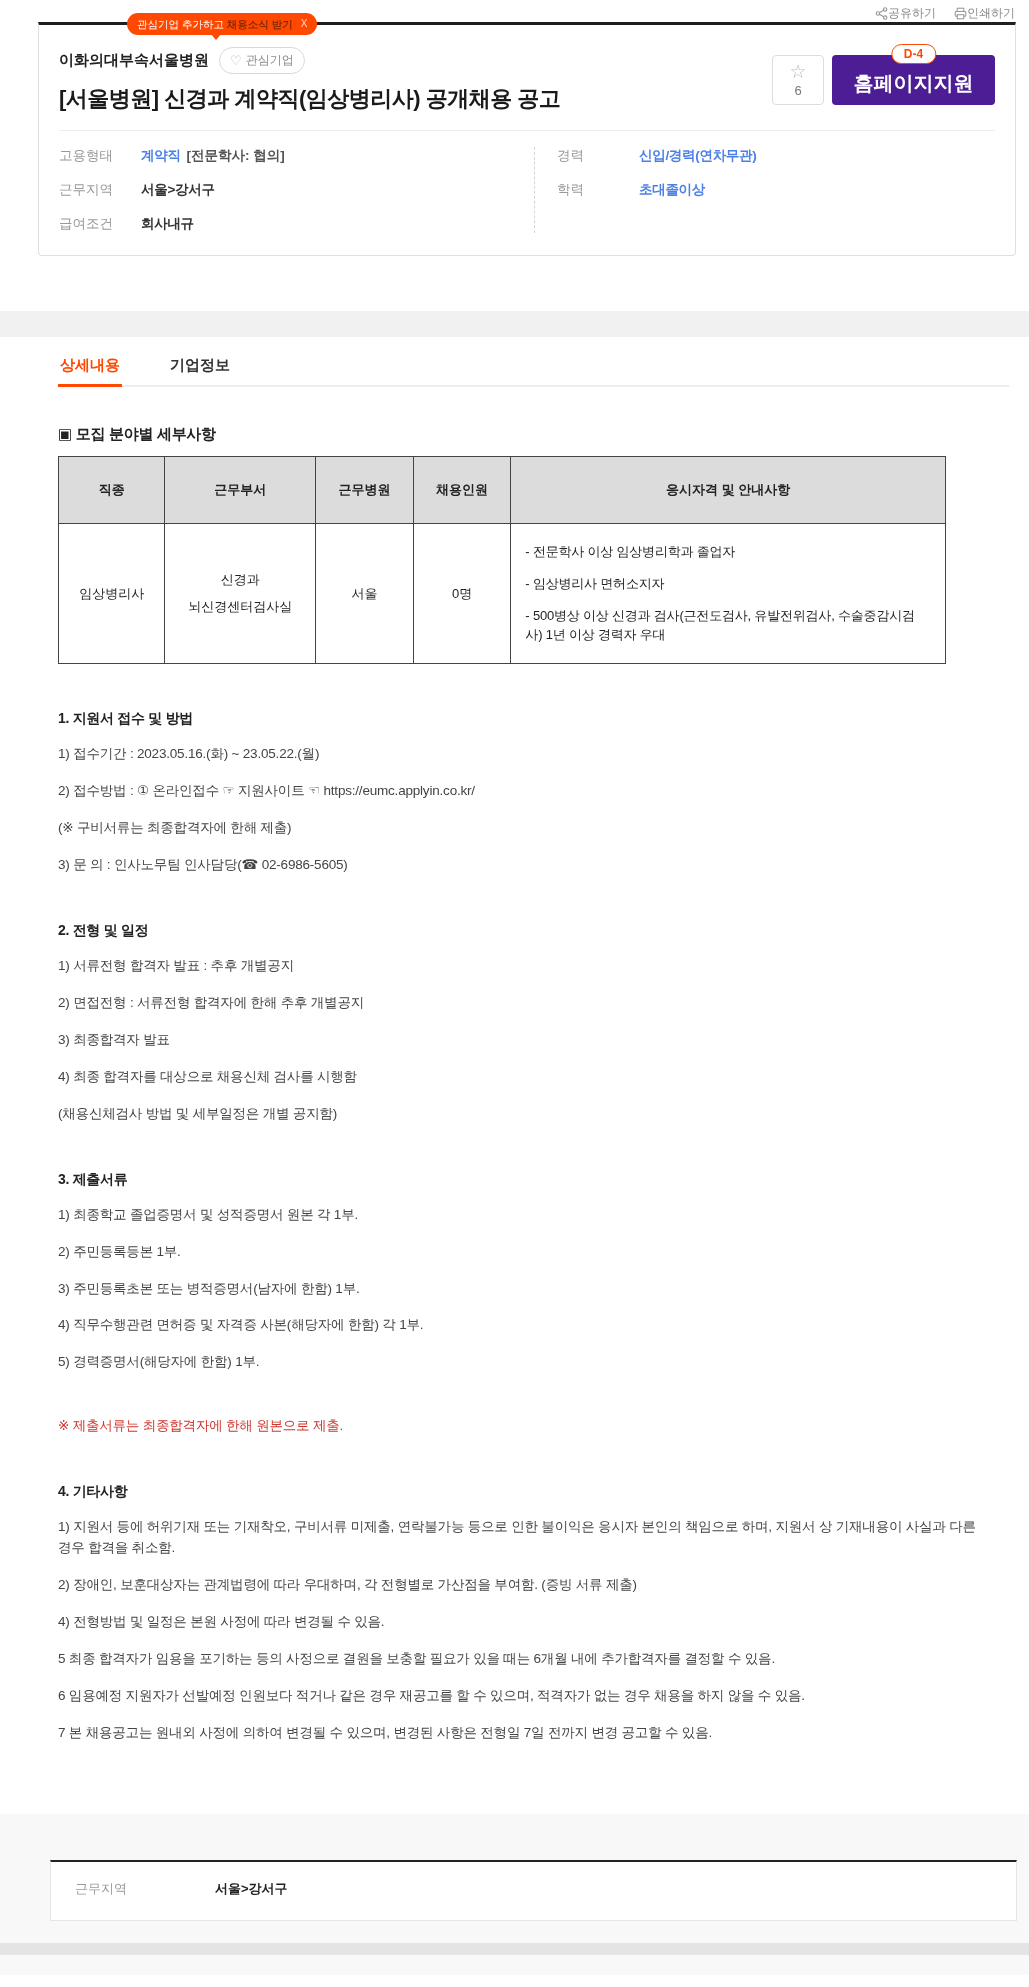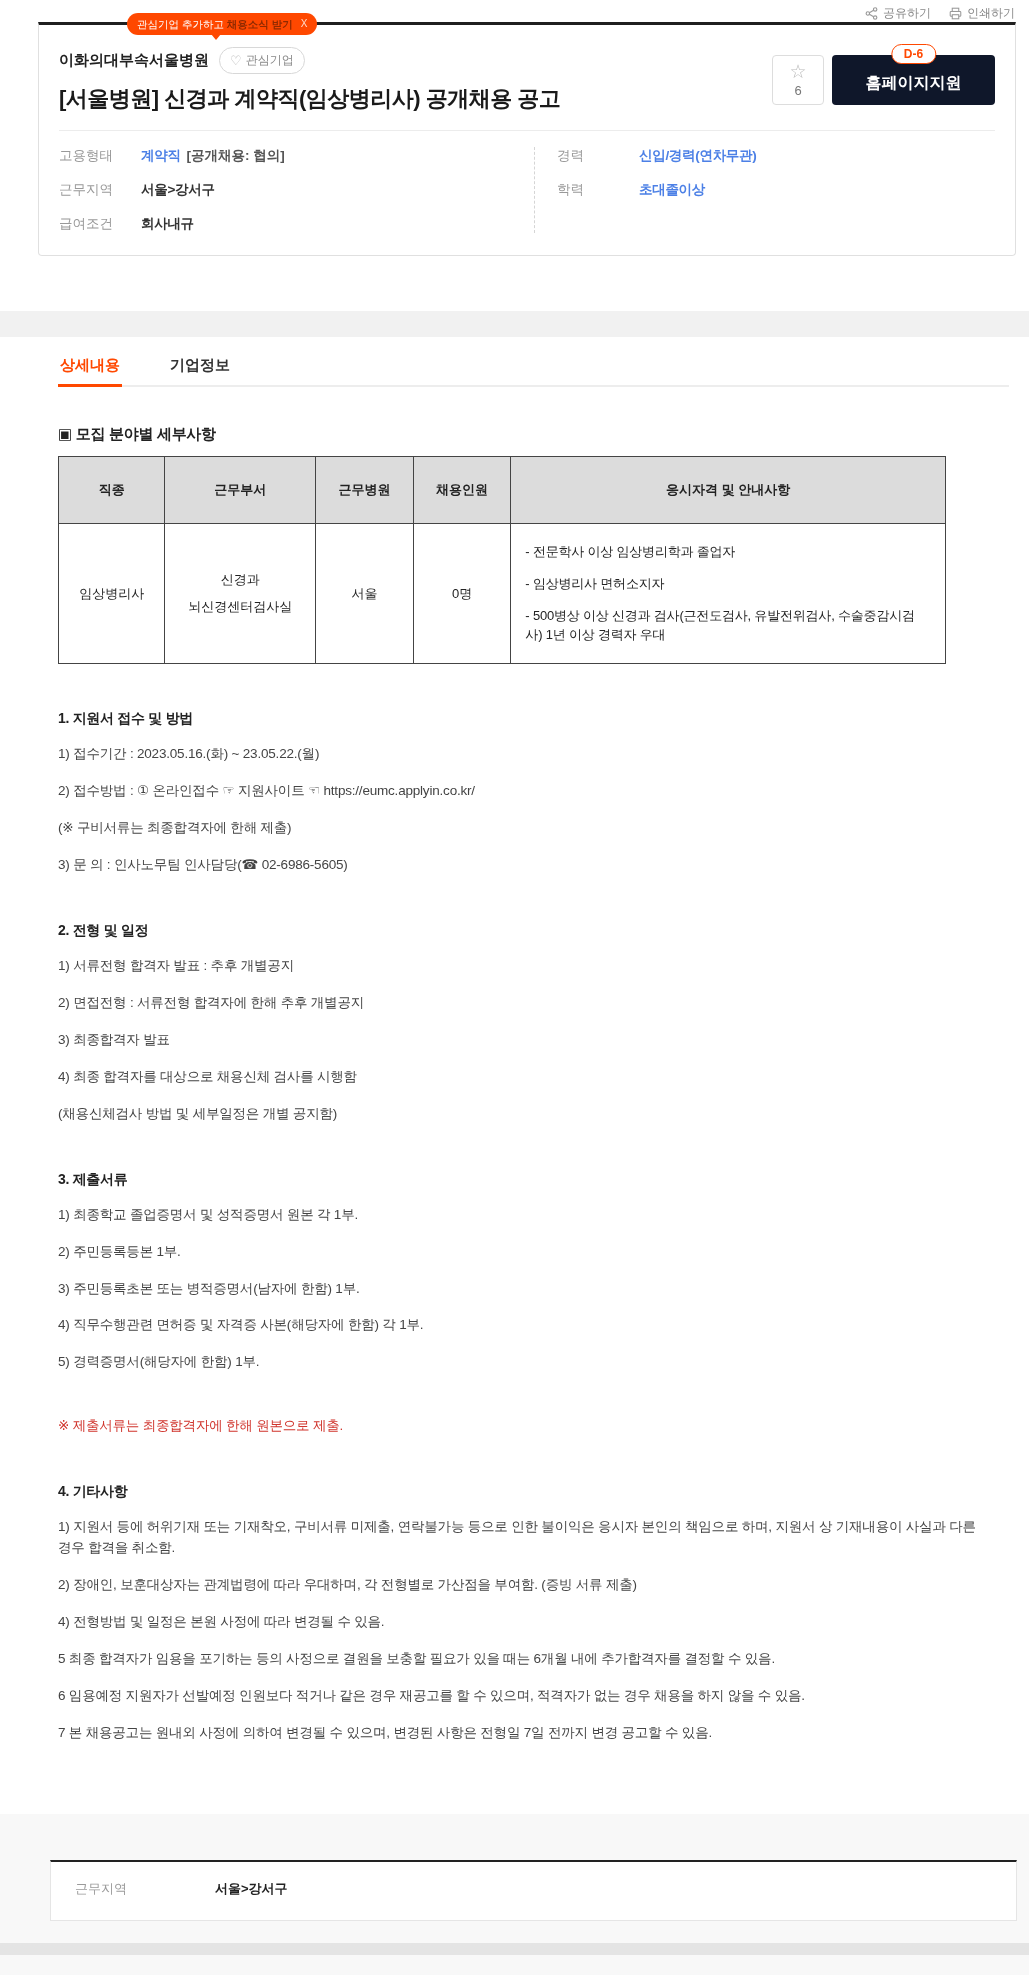--- a/index.html
+++ b/index.html
@@ -4,21 +4,21 @@
 <style>
   * { box-sizing: border-box; margin: 0; padding: 0; }
   html,body { background:#fff; }
   body {
     width: 1029px;
     font-family: "Liberation Sans", "DejaVu Sans", sans-serif;
     color:#333;
   }
   
   .topbar { height:22px; padding:5px 14px 0 0; display:flex; justify-content:flex-end; gap:18px; }
-  .util-link { display:flex; align-items:center; gap:5px; font-size:12px; color:#888; cursor:pointer; }
+  .util-link { display:flex; align-items:center; font-size:12px; color:#888; cursor:pointer; }
   .util-link svg { display:block; }
 
   
   .card {
     position:relative;
     margin-left:38px;
     width:978px;
     border:1px solid #e0e0e0;
     border-top:3px solid #1f1f1f;
     border-radius:0 0 4px 4px;
@@ -52,22 +52,22 @@
   .job-title { margin-top:10px; font-size:22px; font-weight:bold; color:#1a1a1a; letter-spacing:-0.5px; }
   .head-right { display:flex; gap:8px; align-items:flex-start; padding-top:12px; }
   .scrap-btn {
     width:52px; height:50px; border:1px solid #ddd; border-radius:4px; background:#fff;
     display:flex; flex-direction:column; align-items:center; justify-content:center; cursor:pointer;
   }
   .scrap-btn .star { font-size:19px; color:#b9b9b9; line-height:1; }
   .scrap-btn .cnt { font-size:13px; color:#777; margin-top:2px; }
   .apply-wrap { position:relative; }
   .apply-btn {
-    width:163px; height:50px; background:#0f172a; color:#fff;
-    border:none; border-radius:4px; font-size:16px; font-weight:bold;
+    width:163px; height:50px; background:#4c1d95; color:#fff;
+    border:none; border-radius:4px; font-size:20px; font-weight:bold;
     font-family:inherit; cursor:pointer; padding-top:6px;
   }
   .dday {
     position:absolute; top:-11px; left:50%; transform:translateX(-50%);
     background:#fff; border:1px solid #ff4800; color:#ff4800;
     font-size:12px; font-weight:bold; border-radius:10px; padding:1px 12px; line-height:16px;
   }
   .card-divider { border-bottom:1px solid #ececec; margin-top:16px; }
   .info-grid { display:flex; margin-top:16px; }
   .info-col { display:flex; flex-direction:column; gap:16px; }
@@ -164,34 +164,34 @@
         </button>
       </div>
       <h1 class="job-title">[서울병원] 신경과 계약직(임상병리사) 공개채용 공고</h1>
     </div>
     <div class="head-right">
       <button class="scrap-btn">
         <span class="star">☆</span>
         <span class="cnt">6</span>
       </button>
       <div class="apply-wrap">
-        <span class="dday">D-6</span>
+        <span class="dday">D-4</span>
         <button class="apply-btn">홈페이지지원</button>
       </div>
     </div>
   </div>
 
   <div class="card-divider"></div>
 
   <div class="info-grid">
     <div class="info-col left" id="info-left">
         <div class="info-row">
           <span class="info-label">고용형태</span>
           <span class="info-value blue">계약직</span>
-          <span class="info-extra">[공개채용: 협의]</span>
+          <span class="info-extra">[전문학사: 협의]</span>
         </div>
         <div class="info-row">
           <span class="info-label">근무지역</span>
           <span class="info-value">서울&gt;강서구</span>
         </div>
         <div class="info-row">
           <span class="info-label">급여조건</span>
           <span class="info-value">회사내규</span>
         </div>
       </div>

